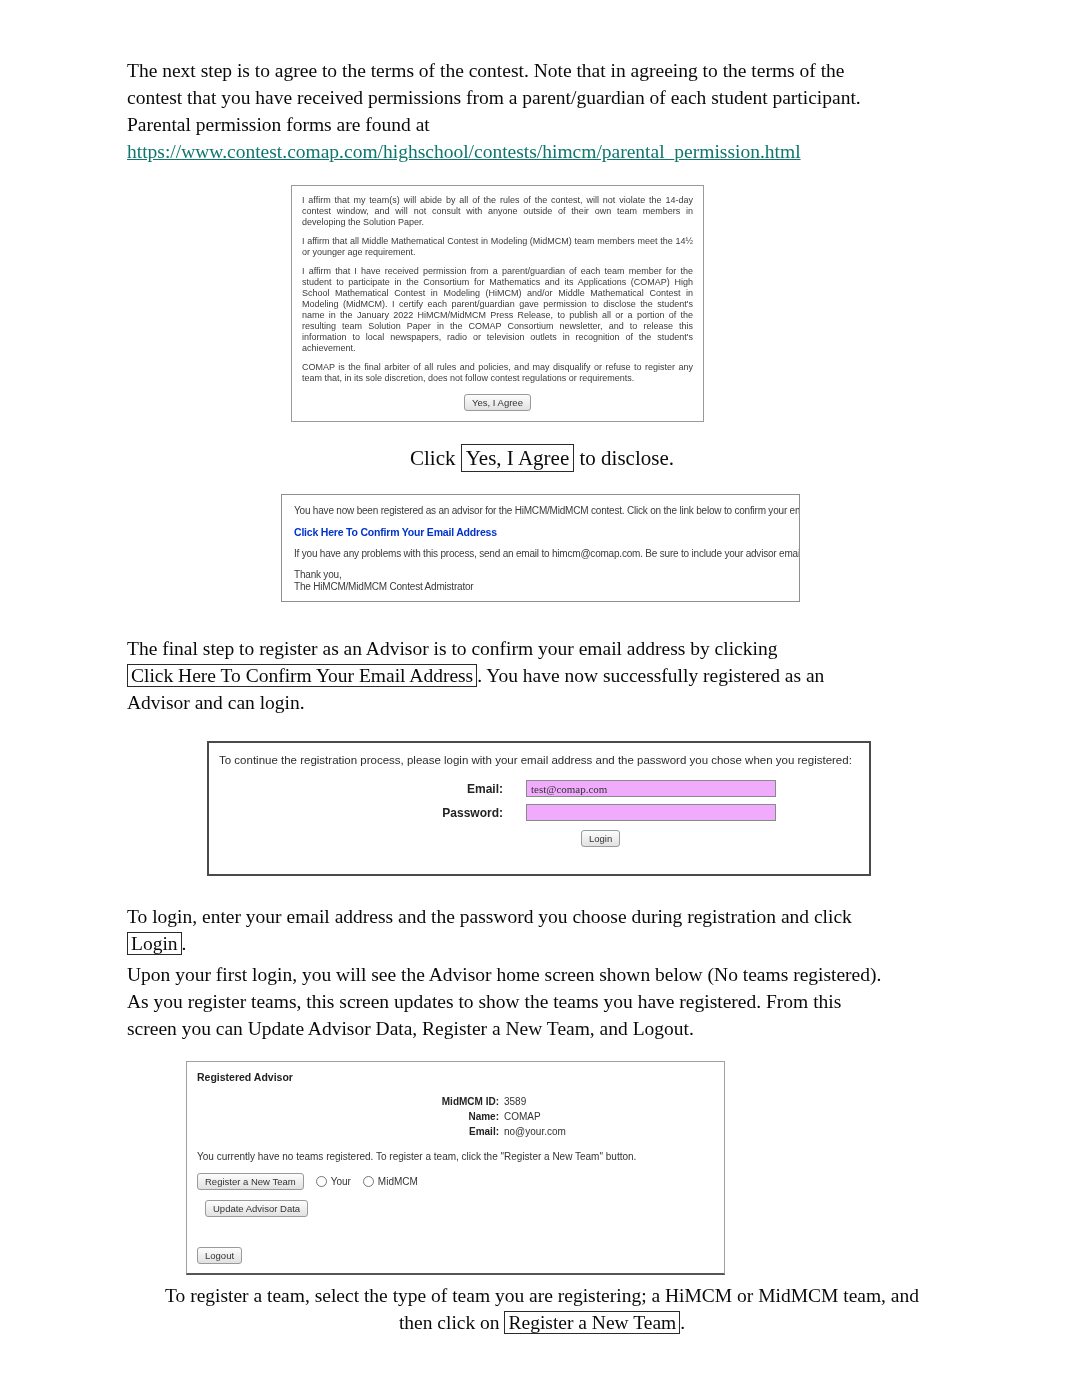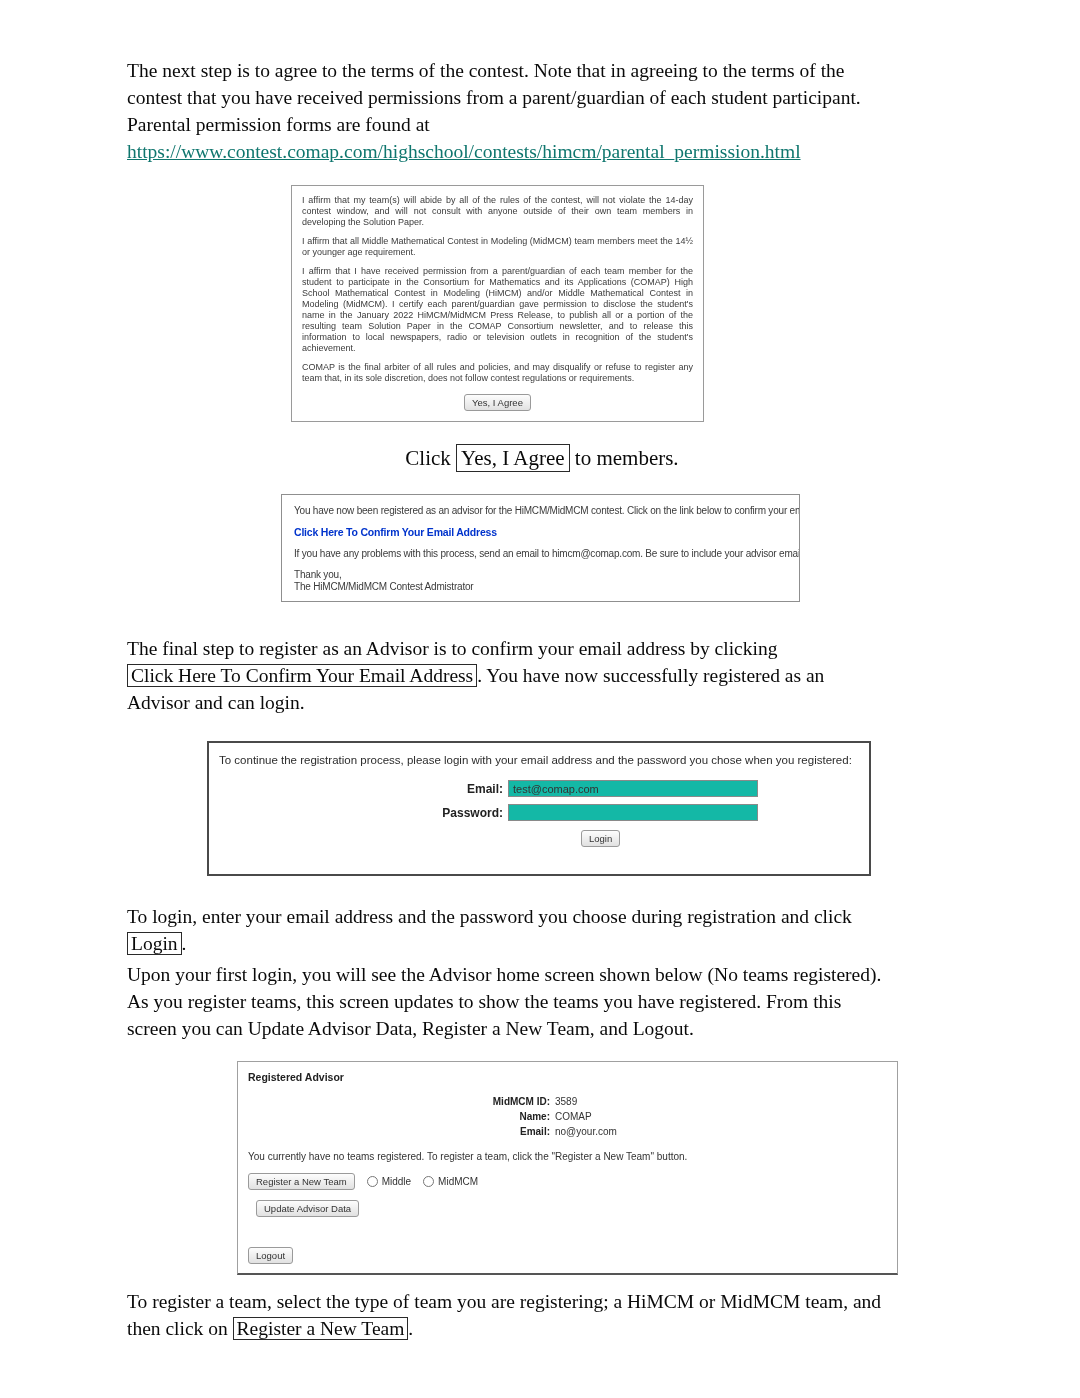--- a/index.html
+++ b/index.html
@@ -17,21 +17,21 @@
   .body-text { font-size: 19.5px; line-height: 27px; margin: 0; }
   .line { display: block; white-space: nowrap; }
   .doc-link { color: #0f766e; text-decoration: underline; }
   .boxed-inline { border: 1px solid #2a2a2a; padding: 0 3px; }
   .caption { margin: 21px 0 0; text-align: center; font-size: 21px; line-height: 30px; }
   .caption .boxed-inline { padding: 1px 4px; }
 
   .mt-finalstep { margin-top: 33px; }
   .mt-tologin  { margin-top: 27px; }
   .mt-uponlogin{ margin-top: 4px; }
-  .mt-register { margin-top: 13px; }
+  .mt-register { margin-top: 7px; text-align: center; }
 
   
   .shot { font-family: "Liberation Sans", sans-serif; color: #3b3b3b; background: #fff; }
   .ui-btn {
     font-family: "Liberation Sans", sans-serif;
     font-size: 9.5px; color: #333;
     background: linear-gradient(#fdfdfd, #e1e1e1);
     border: 1px solid #9a9a9a; border-radius: 3px;
     padding: 2px 7px; line-height: 11px; cursor: pointer;
   }
@@ -59,29 +59,29 @@
   
   .login-shot {
     margin: 25px 0 0 80px; width: 664px;
     border: 2px solid #4a4a4a; padding: 10px 0 27px;
     font-size: 11.5px; line-height: 14px; color: #2c2c2c;
   }
   .login-instruction { margin: 0 8px 13px 10px; white-space: nowrap; overflow: hidden; }
   .form-row { display: flex; align-items: center; margin-bottom: 7px; }
   .form-label { width: 294px; text-align: right; font-weight: bold; font-size: 12px; color: #222; }
   .text-input {
-    margin-left: 5px; width: 250px; height: 17px;
-    border: 1px solid #8a8a8a; font-family: Liberation Sans, sans-serif;
-    font-size: 11px; color: #333; padding: 1px 4px; background: #14b8a6;
+    margin-left: 23px; width: 250px; height: 17px;
+    border: 1px solid #8a8a8a; font-family: Liberation Serif, serif;
+    font-size: 11px; color: #333; padding: 1px 4px; background: #f0abfc;
   }
   .login-btn-row { padding-left: 372px; margin-top: 9px; }
 
   
   .advisor-shot {
-    margin: 19px 0 0 110px; width: 661px;
+    margin: 19px 0 0 59px; width: 539px;
     border: 1px solid #a0a0a0; border-bottom: 2px solid #555;
     padding: 9px 10px 6px; font-size: 10px; line-height: 12px; color: #333;
   }
   .advisor-title { font-weight: bold; font-size: 10.5px; color: #222; margin: 0 0 11px; }
   .info-row { display: flex; line-height: 15px; }
   .info-label { width: 302px; text-align: right; font-weight: bold; color: #222; }
   .info-value { margin-left: 5px; }
   .no-teams { margin: 12px 0 10px; white-space: nowrap; }
   .team-row { display: flex; align-items: center; margin-bottom: 10px; }
   .radio-opt { display: inline-flex; align-items: center; margin-left: 12px; }
@@ -107,21 +107,21 @@
   <div class="shot terms-shot">
     <p>I affirm that my team(s) will abide by all of the rules of the contest, will not violate the 14-day contest window, and will not consult with anyone outside of their own team members in developing the Solution Paper.</p>
     <p>I affirm that all Middle Mathematical Contest in Modeling (MidMCM) team members meet the 14½ or younger age requirement.</p>
     <p>I affirm that I have received permission from a parent/guardian of each team member for the student to participate in the Consortium for Mathematics and its Applications (COMAP) High School Mathematical Contest in Modeling (HiMCM) and/or Middle Mathematical Contest in Modeling (MidMCM). I certify each parent/guardian gave permission to disclose the student's name in the January 2022 HiMCM/MidMCM Press Release, to publish all or a portion of the resulting team Solution Paper in the COMAP Consortium newsletter, and to release this information to local newspapers, radio or television outlets in recognition of the student's achievement.</p>
     <p>COMAP is the final arbiter of all rules and policies, and may disqualify or refuse to register any team that, in its sole discretion, does not follow contest regulations or requirements.</p>
     <div class="agree-row">
       <button class="ui-btn">Yes, I Agree</button>
     </div>
   </div>
 
-  <p class="caption"><span>Click </span><span class="boxed-inline">Yes, I Agree</span><span> to members.</span></p>
+  <p class="caption"><span>Click </span><span class="boxed-inline">Yes, I Agree</span><span> to disclose.</span></p>
 
   <div class="shot confirm-shot">
     <p>You have now been registered as an advisor for the HiMCM/MidMCM contest. Click on the link below to confirm your email address:</p>
     <p><a class="confirm-link-text" href="#">Click Here To Confirm Your Email Address</a></p>
     <p>If you have any problems with this process, send an email to himcm@comap.com. Be sure to include your advisor email address.</p>
     <p style="margin-bottom:0;">
       <span class="sig-line">Thank you,</span>
       <span class="sig-line">The HiMCM/MidMCM Contest Admistrator</span>
     </p>
   </div>
@@ -170,21 +170,21 @@
     </div>
     <div class="info-row">
       <span class="info-label">Email:</span>
       <span class="info-value">no@your.com</span>
     </div>
     <p class="no-teams">You currently have no teams registered. To register a team, click the "Register a New Team" button.</p>
     <div class="team-row">
       <button class="ui-btn">Register a New Team</button>
       <span class="radio-opt">
         <span class="radio-circle"></span>
-        <span>Middle</span>
+        <span>Your</span>
       </span>
       <span class="radio-opt">
         <span class="radio-circle"></span>
         <span>MidMCM</span>
       </span>
     </div>
     <div class="update-row">
       <button class="ui-btn">Update Advisor Data</button>
     </div>
     <div class="logout-row">

